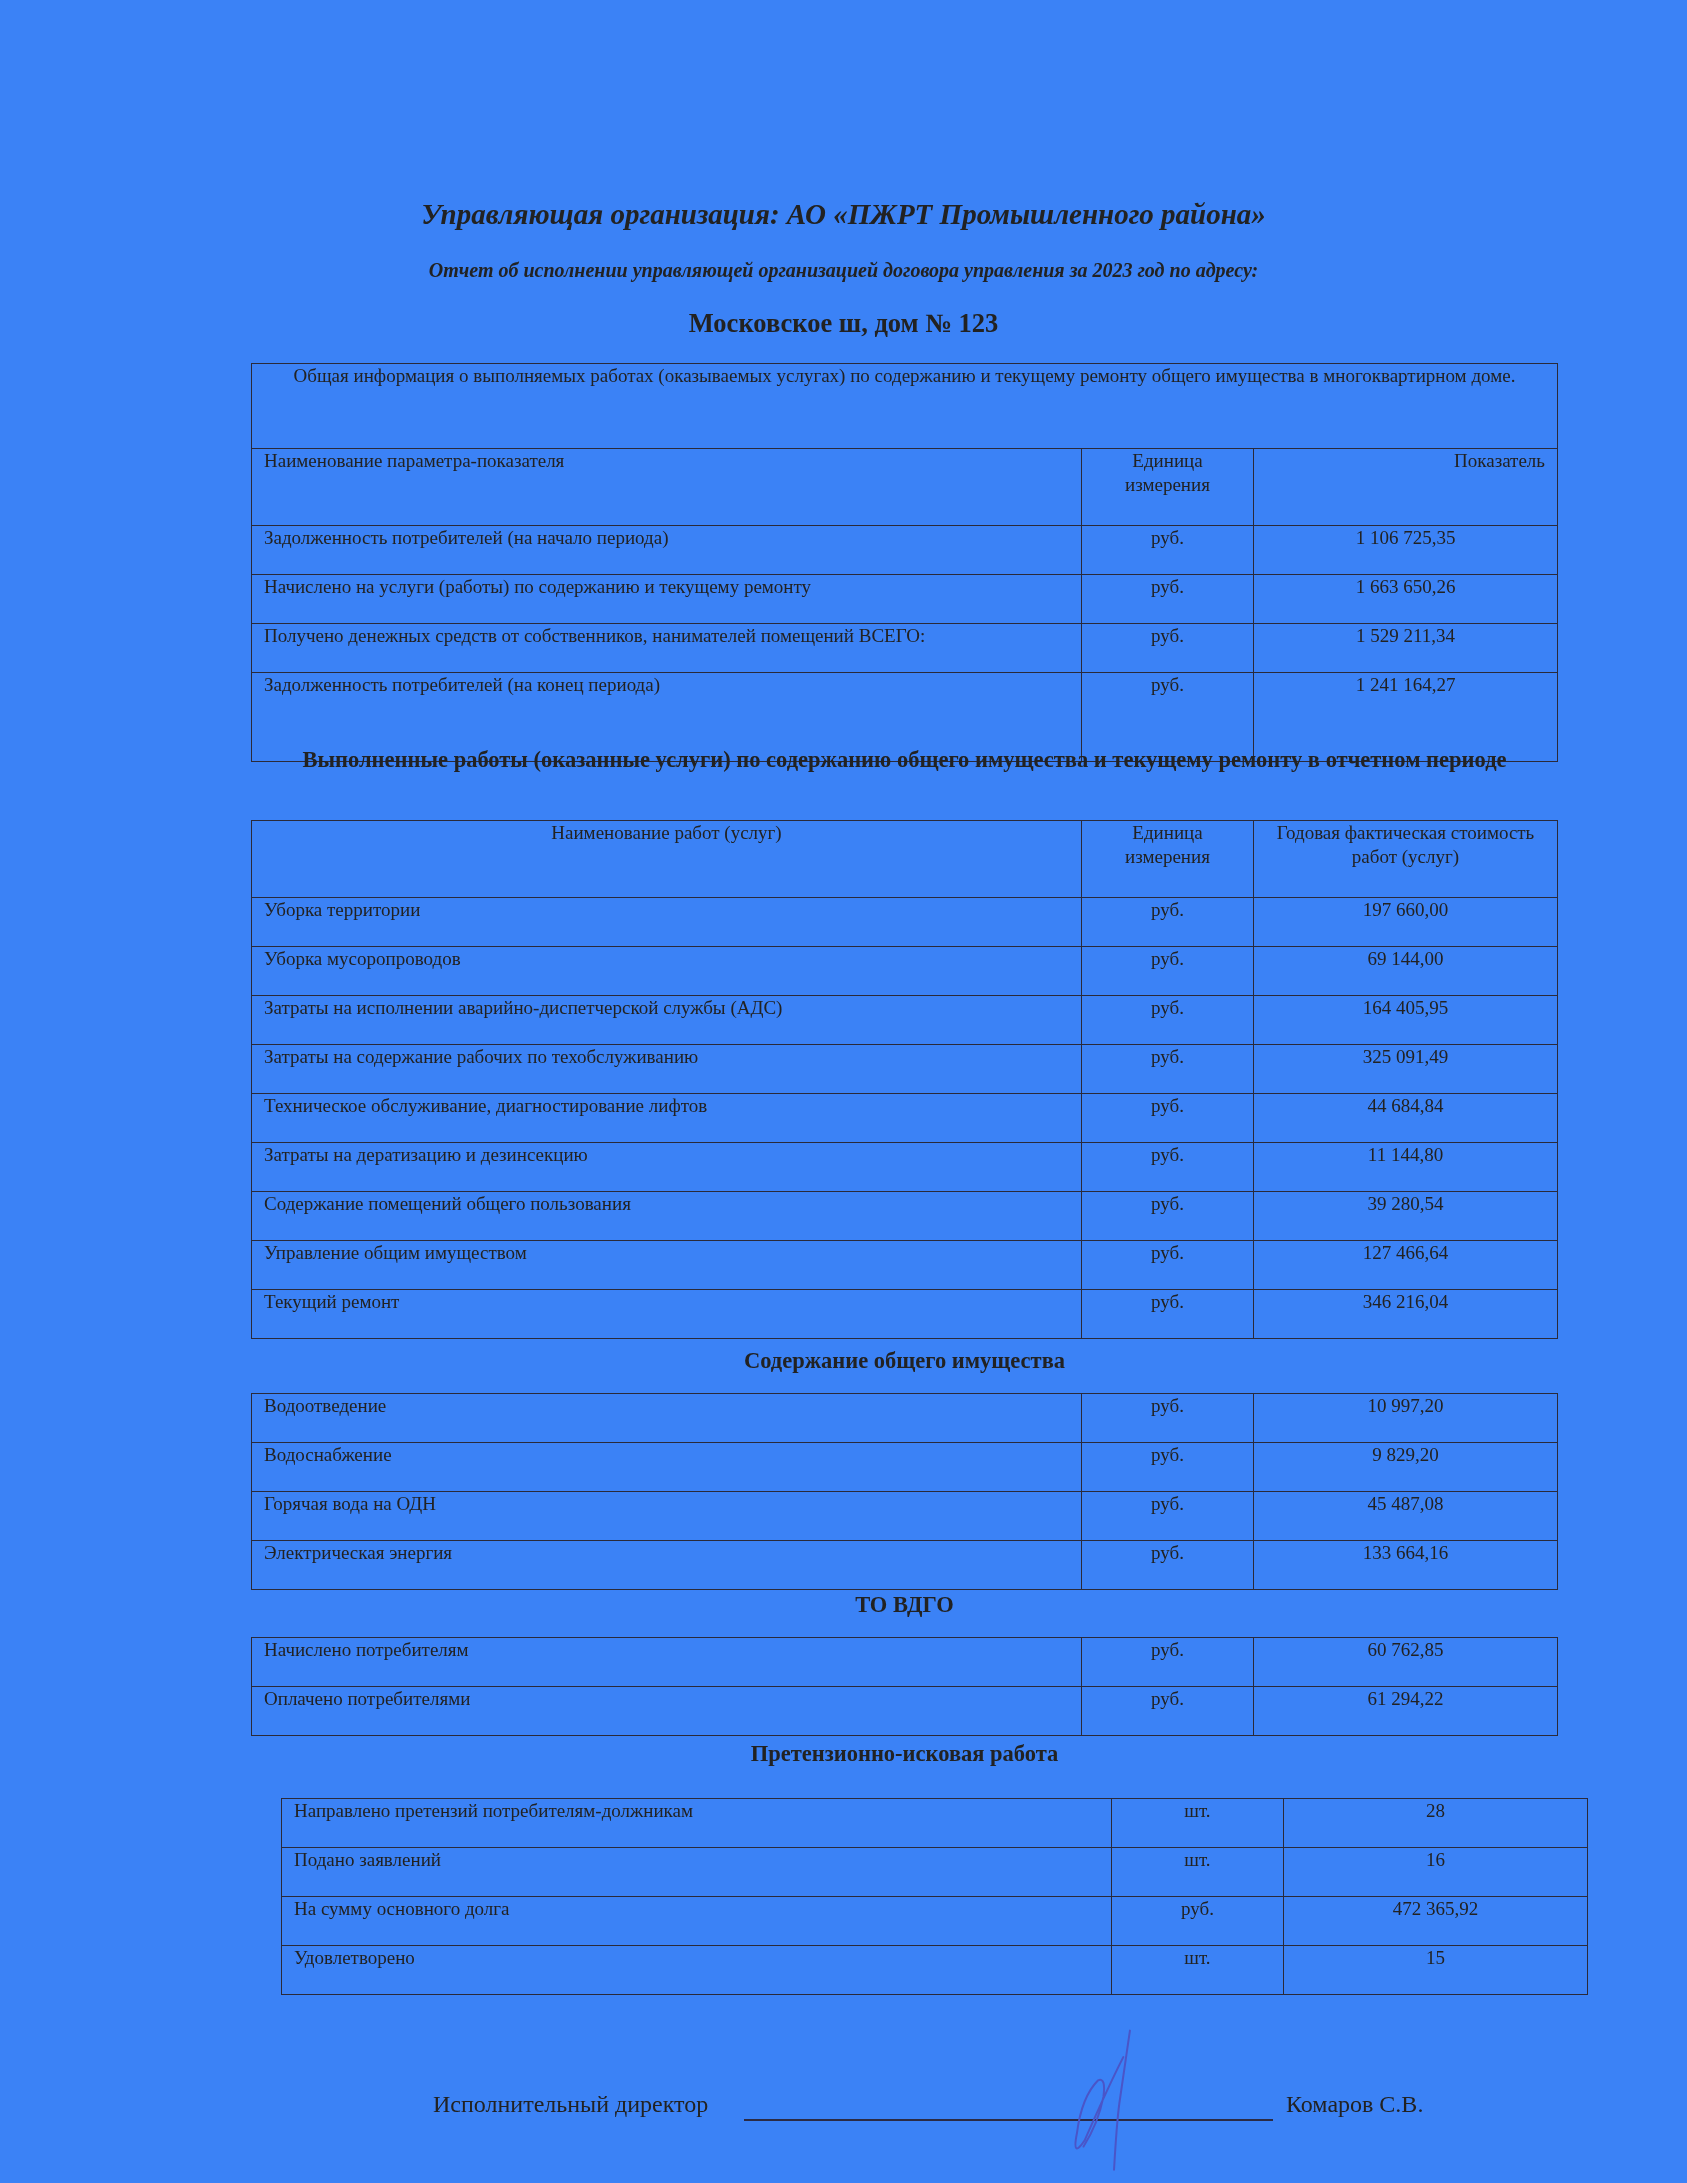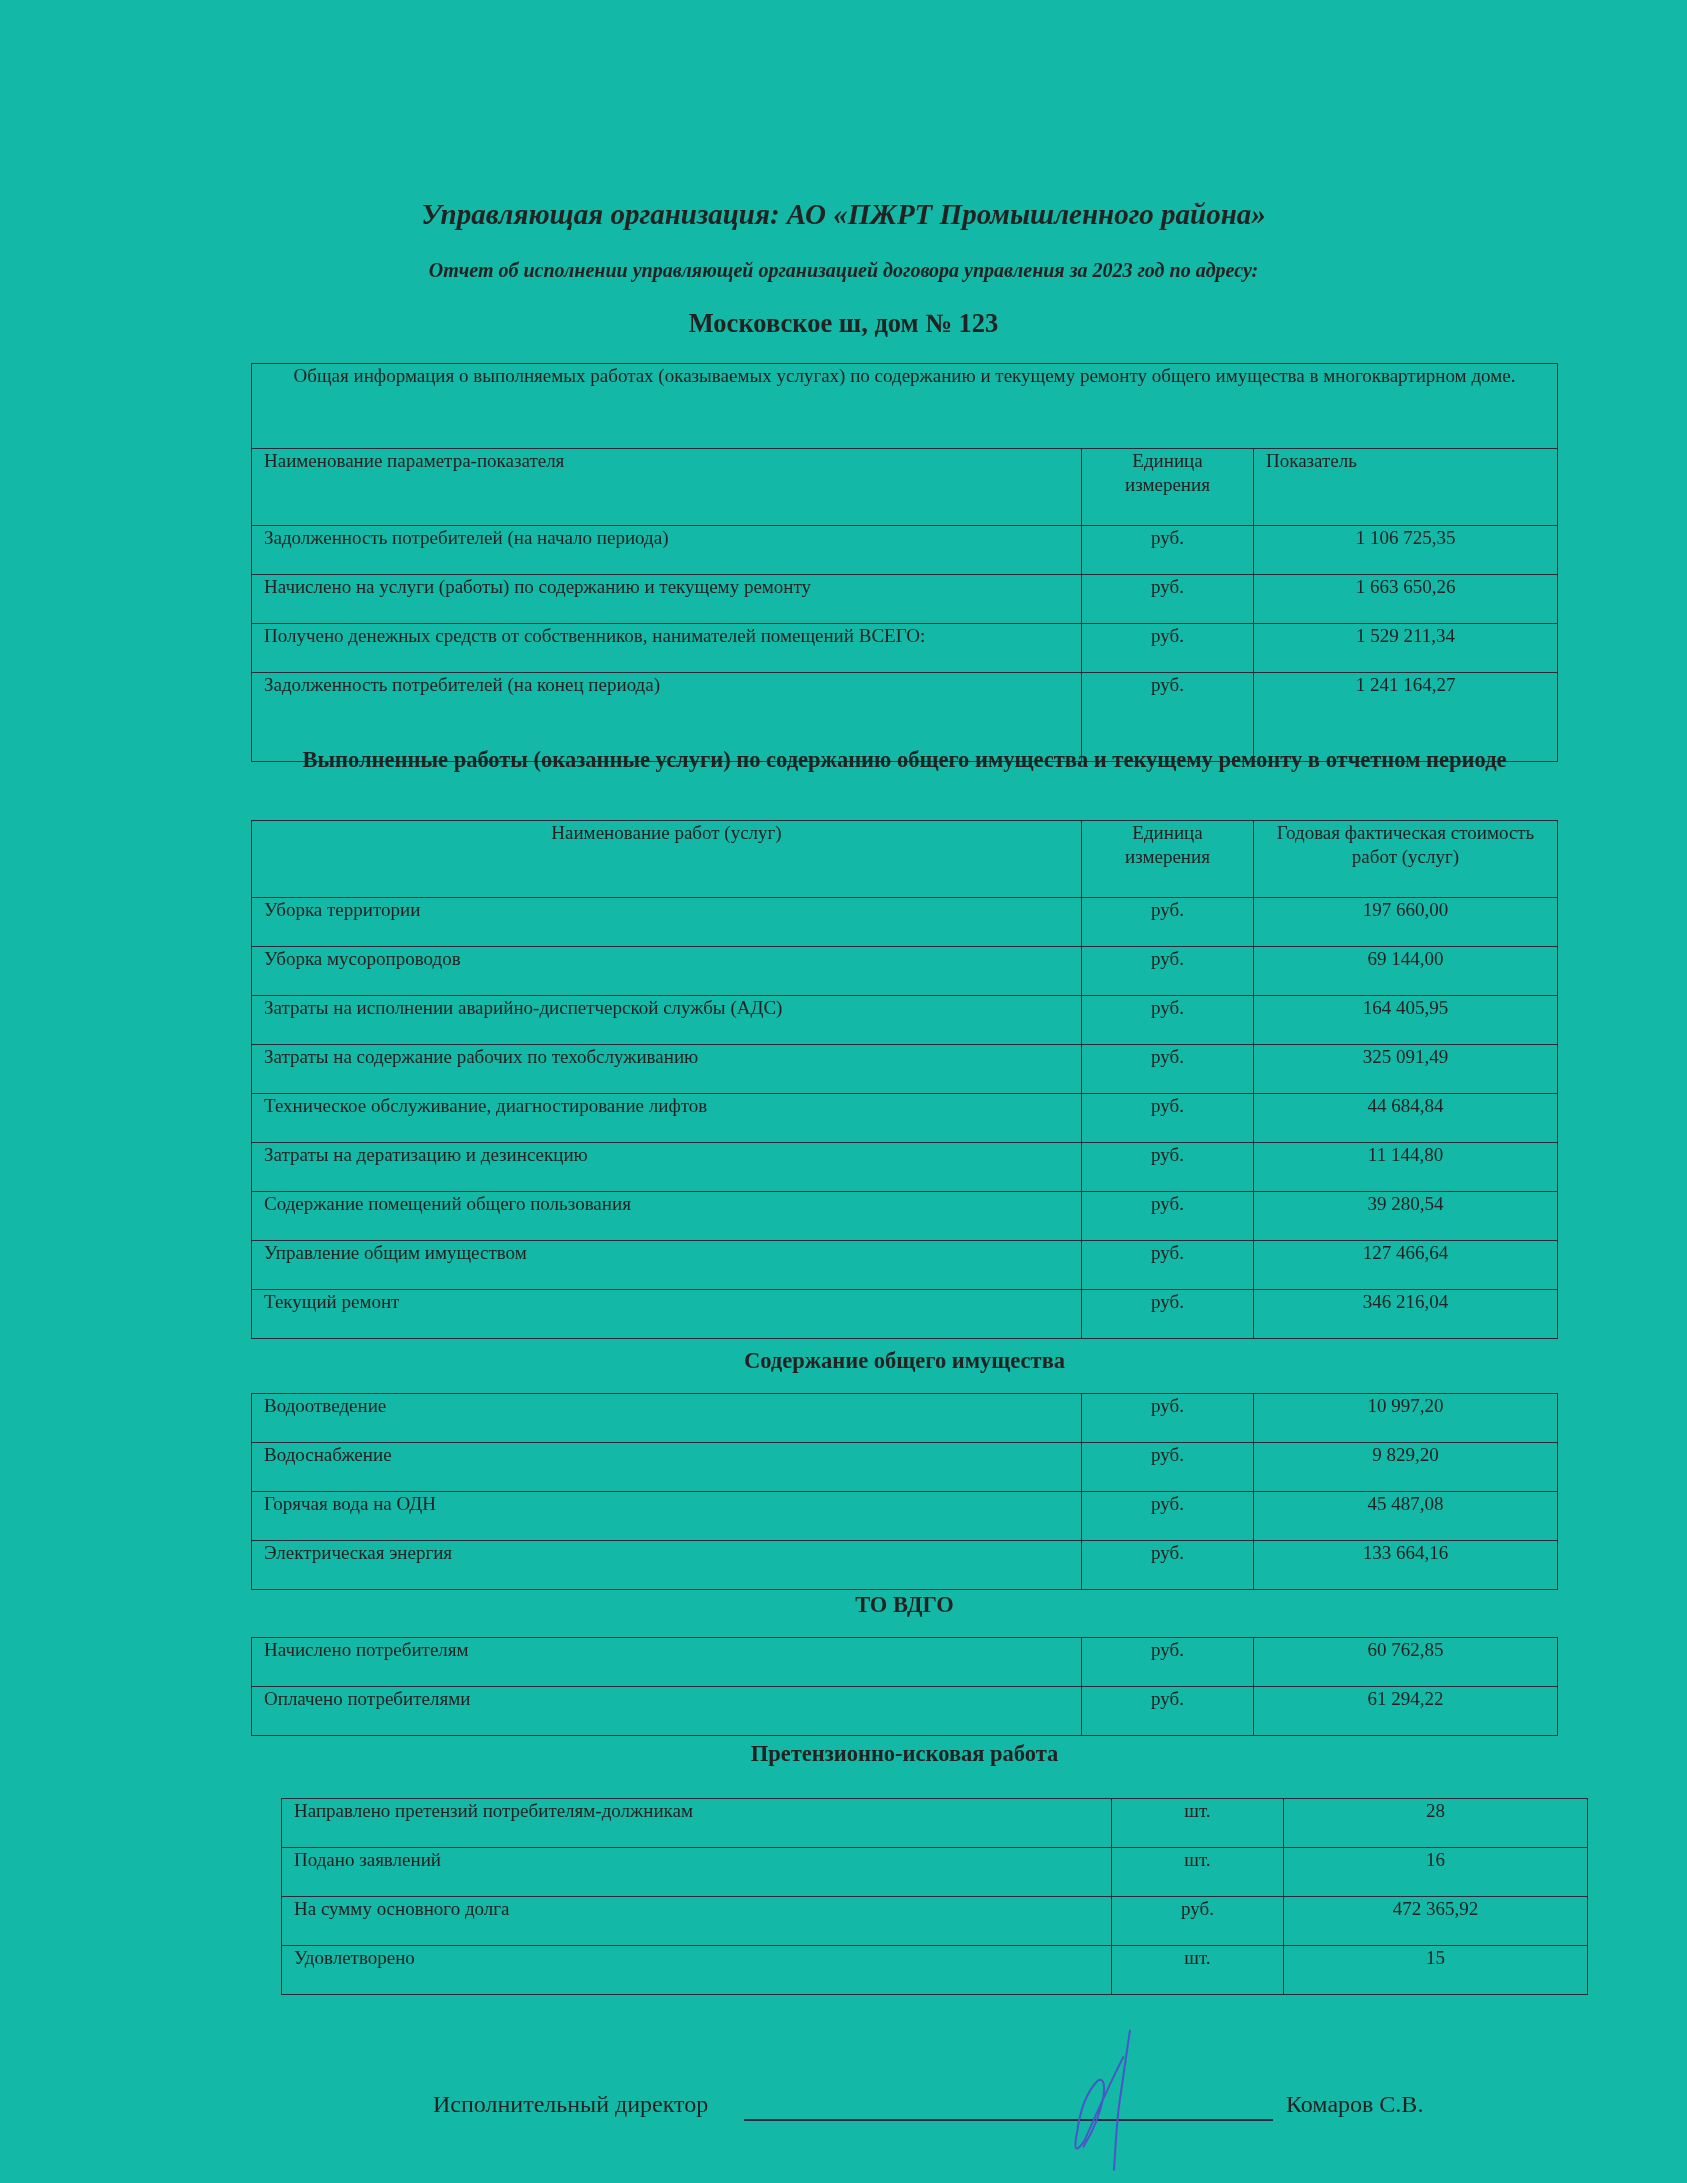--- a/index.html
+++ b/index.html
@@ -1,19 +1,19 @@
 <!DOCTYPE html>
 <html style="font-size:10.6px"><head>
 <meta charset="utf-8">
 <style>
   html, body { margin: 0; padding: 0; background: #ffffff; }
   body { width: 1687px; height: 2183px; position: relative; overflow: hidden;
          font-family: "Liberation Serif", "DejaVu Serif", serif; color: #222; }
   .page { position: absolute; left: 0; top: 0; width: 1687px; height: 2183px;
-          background: #14b8a6; }
+          background: #3b82f6; }
   .center-text { position: absolute; left: 0; width: 1687px; text-align: center; }
   .title { top: 198px; font-size: 29px; font-style: italic; font-weight: bold; }
   .subtitle { top: 259px; font-size: 20px; font-style: italic; font-weight: bold; }
   .address { top: 308px; font-size: 26.5px; font-weight: bold; }
   .section-heading { position: absolute; left: 251px; width: 1307px; text-align: center;
           font-size: 22.5px; font-weight: bold; line-height: 29px; }
   table.grid { position: absolute; left: 251px; width: 1307px; border-collapse: collapse;
           table-layout: fixed; border-radius: 18px; }
   table.grid td, table.grid th { border: 1.3px solid #2a2a3a; padding: 0 12px; vertical-align: top;
           font-size: 19px; line-height: 24px; font-weight: normal; }
@@ -52,21 +52,21 @@
         <col class="w-unit">
         <col class="w-val">
       </colgroup>
     <tbody>
         <tr class="hdr-caption">
       <td colspan="3">Общая информация о выполняемых работах (оказываемых услугах) по содержанию и текущему ремонту общего имущества в многоквартирном доме.</td>
     </tr>
     <tr class="hdr-cols">
       <td class="c-name">Наименование параметра-показателя</td>
       <td class="c-unit" style="text-align:center">Единица измерения</td>
-      <td class="c-val" style="text-align:left">Показатель</td>
+      <td class="c-val" style="text-align:right">Показатель</td>
     </tr>
     <tr class="row-std">
       <td class="c-name">Задолженность потребителей (на начало периода)</td>
       <td class="c-unit">руб.</td>
       <td class="c-val">1 106 725,35</td>
     </tr>
     <tr class="row-std bold">
       <td class="c-name">Начислено на услуги (работы) по содержанию и текущему ремонту</td>
       <td class="c-unit">руб.</td>
       <td class="c-val">1 663 650,26</td>

